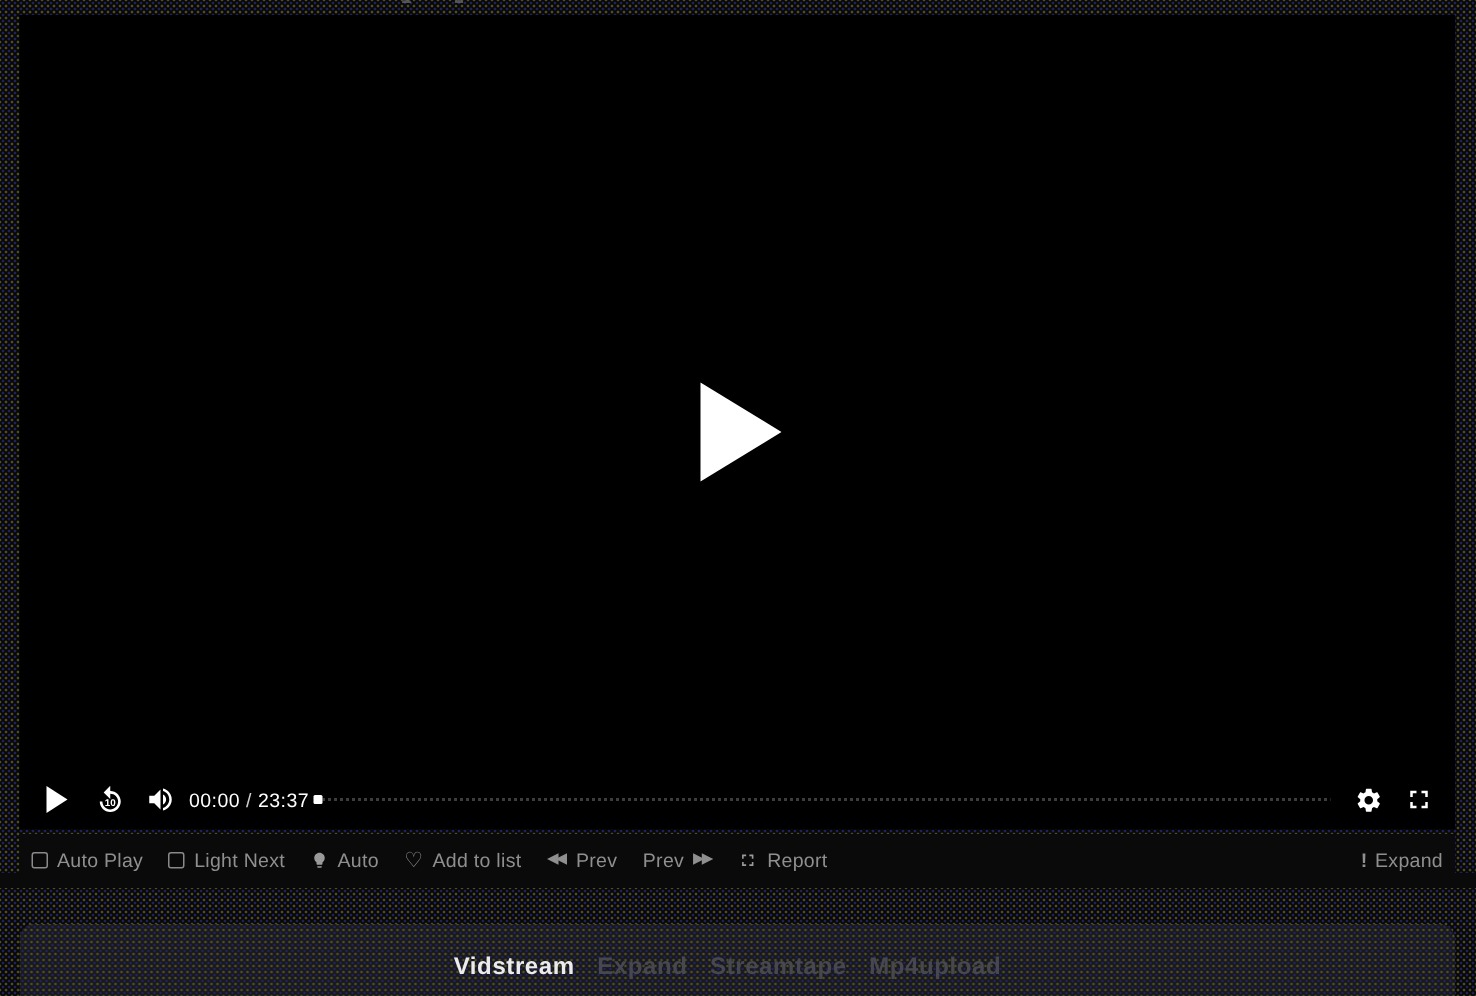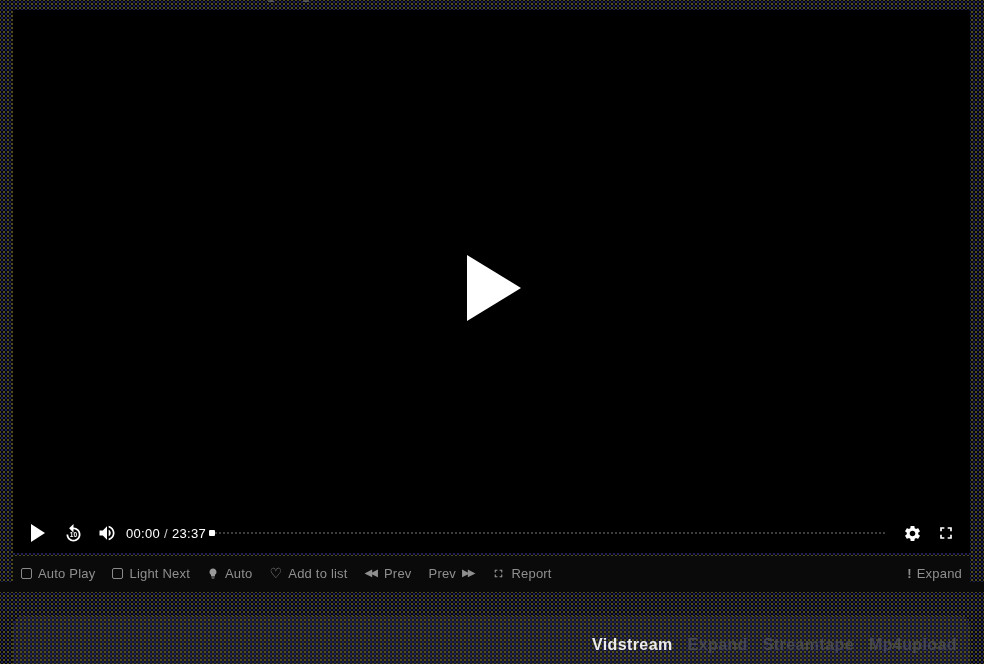--- a/index.html
+++ b/index.html
@@ -85,21 +85,21 @@
   
   .server-panel {
     position:absolute; left:13px; top:616px; width:957px; height:48px;
     border-radius:10px 10px 0 0;
     background-color:#17171d;
     background-image:
       radial-gradient(circle, #23235e 0.7px, transparent 1.15px),
       radial-gradient(circle, #50501f 0.7px, transparent 1.15px);
     background-size:4px 4px, 4px 4px;
     background-position:0 0, 2px 2px;
-    display:flex; align-items:center; justify-content:flex-end;
+    display:flex; align-items:center; justify-content:center;
     gap:15px; padding:10px 13px 0 0;
     font-size:16px; font-weight:700; letter-spacing:.4px;
   }
   .server { color:#47474f; cursor:pointer; text-decoration:none; }
   .server.active { color:#ececec; }
 
   svg { display:block; }
 </style>
 </head>
 <body>

